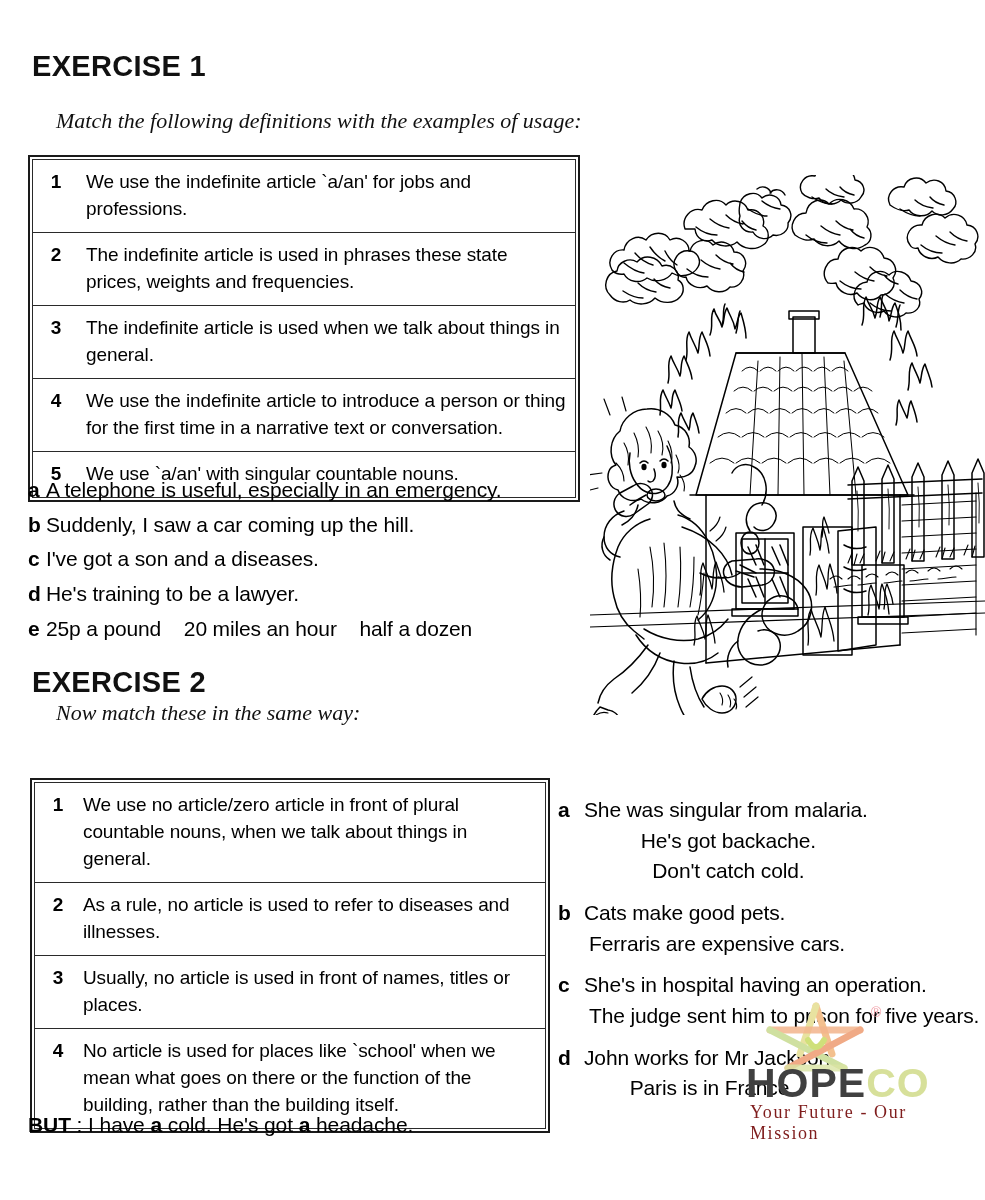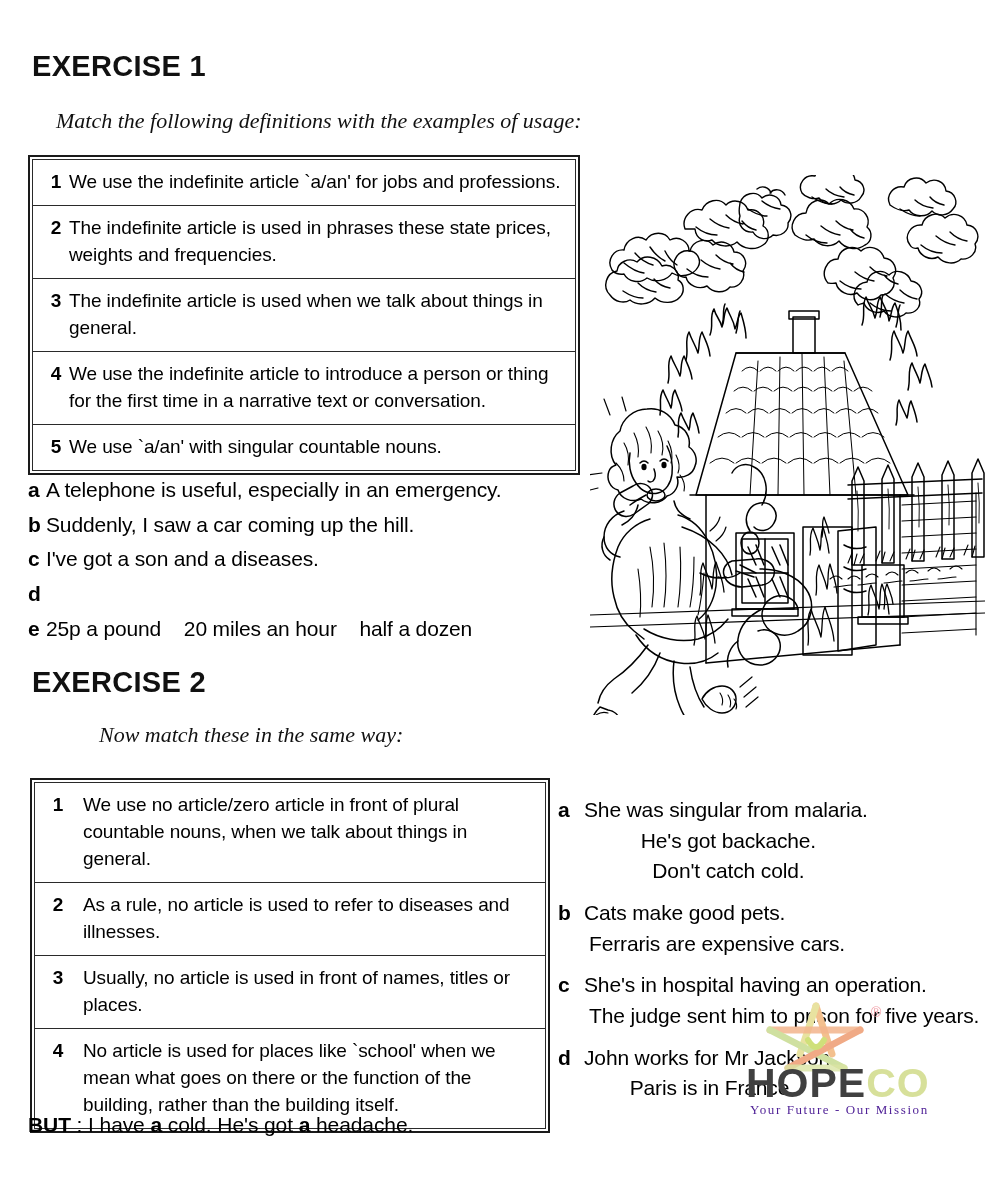--- a/index.html
+++ b/index.html
@@ -37,21 +37,21 @@
   #ex2-heading { left: 32px; top: 666px; }
 
   .ex-instruction {
     position: absolute;
     font-family: "Liberation Serif", serif;
     font-style: italic;
     font-size: 22px;
     color: #111;
   }
   #ex1-instruction { left: 56px; top: 108px; }
-  #ex2-instruction { left: 56px; top: 722px; margin-left: 43px; }
+  #ex2-instruction { left: 56px; top: 700px; }
 
   
   .def-table {
     position: absolute;
     box-sizing: border-box;
     border: 2px solid #1a1a1a;
     background: #fff;
     padding: 2px;
   }
   .def-table-inner {
@@ -80,21 +80,21 @@
     text-align: center;
     line-height: 1.42;
     color: #000;
   }
   .def-text {
     font-size: 19px;
     line-height: 1.42;
     color: #000;
     letter-spacing: -0.1px;
   }
-  #table-ex1 .def-text { max-width: 492px; }
+  #table-ex1 .def-text { max-width: 492px; margin-left: 17px; }
   #table-ex2 .def-text { max-width: 456px; margin-left: 12px; }
 
   
   .example-list {
     position: absolute;
   }
   #ex1-examples { left: 28px; top: 475px; width: 560px; }
   #ex2-examples { left: 558px; top: 795px; width: 420px; }
 
   .example-item {
@@ -176,23 +176,23 @@
     font-weight: bold;
     letter-spacing: 1px;
     font-family: "Liberation Sans", sans-serif;
   }
   #watermark .wm-hope { color: #404040; margin-top: 20px; }
   #watermark .wm-co { color: #d7e09a; }
   #watermark .wm-tagline {
     position: absolute;
     left: 32px;
     top: 102px;
-    font-size: 13px;
+    font-size: 18px;
     letter-spacing: 1.6px;
-    color: #4c1d95;
+    color: #7f1d1d;
     font-family: "Liberation Serif", serif;
   }
 </style>
 </head>
 <body>
 
 <div class="page">
 
   <div class="ex-heading" id="ex1-heading">EXERCISE 1</div>
 
@@ -243,20 +243,23 @@
       </div>
     </div>
     <div class="example-item">
       <div class="example-letter">c</div>
       <div class="example-lines">
         <span class="example-line">I've got a son and a diseases.</span>
       </div>
     </div>
     <div class="example-item">
       <div class="example-letter">d</div>
+      <div class="example-lines">
+        <span class="example-line">He's training to be a lawyer.</span>
+      </div>
     </div>
     <div class="example-item">
       <div class="example-letter">e</div>
       <div class="example-lines">
         <span class="example-line spaced">25p a pound    20 miles an hour    half a dozen</span>
       </div>
     </div>
   </div>
 
   <div id="illustration">

